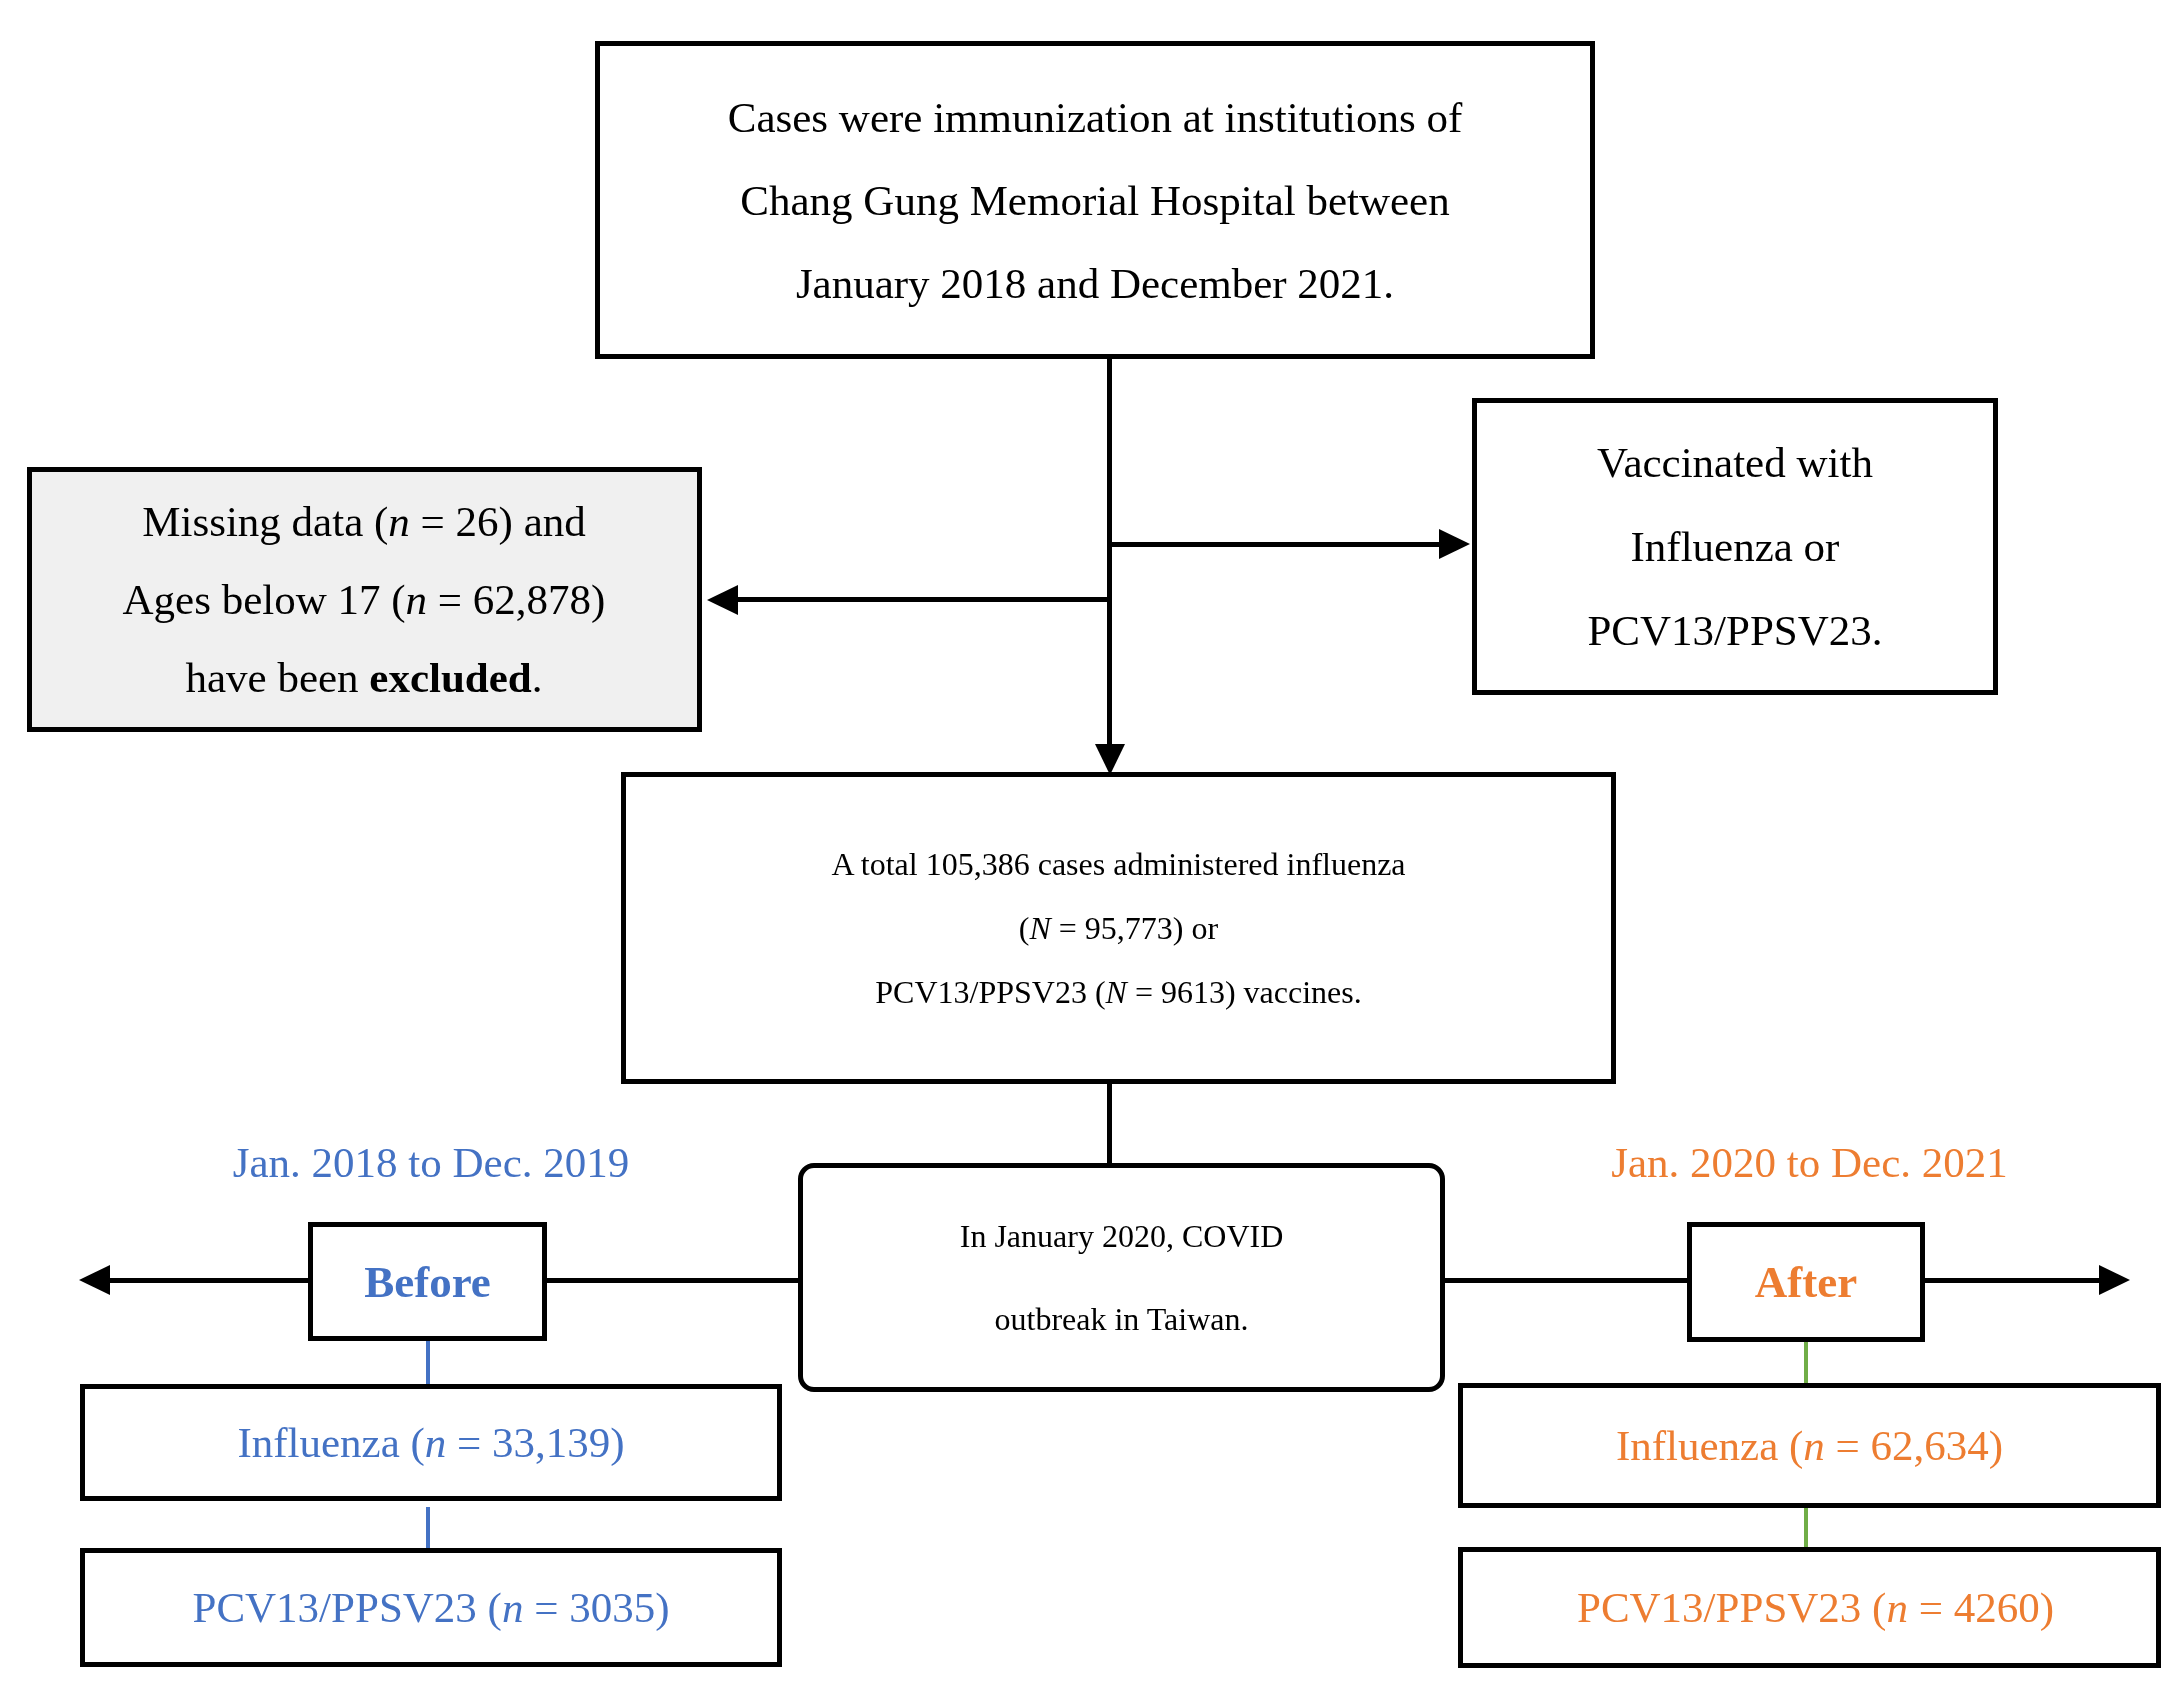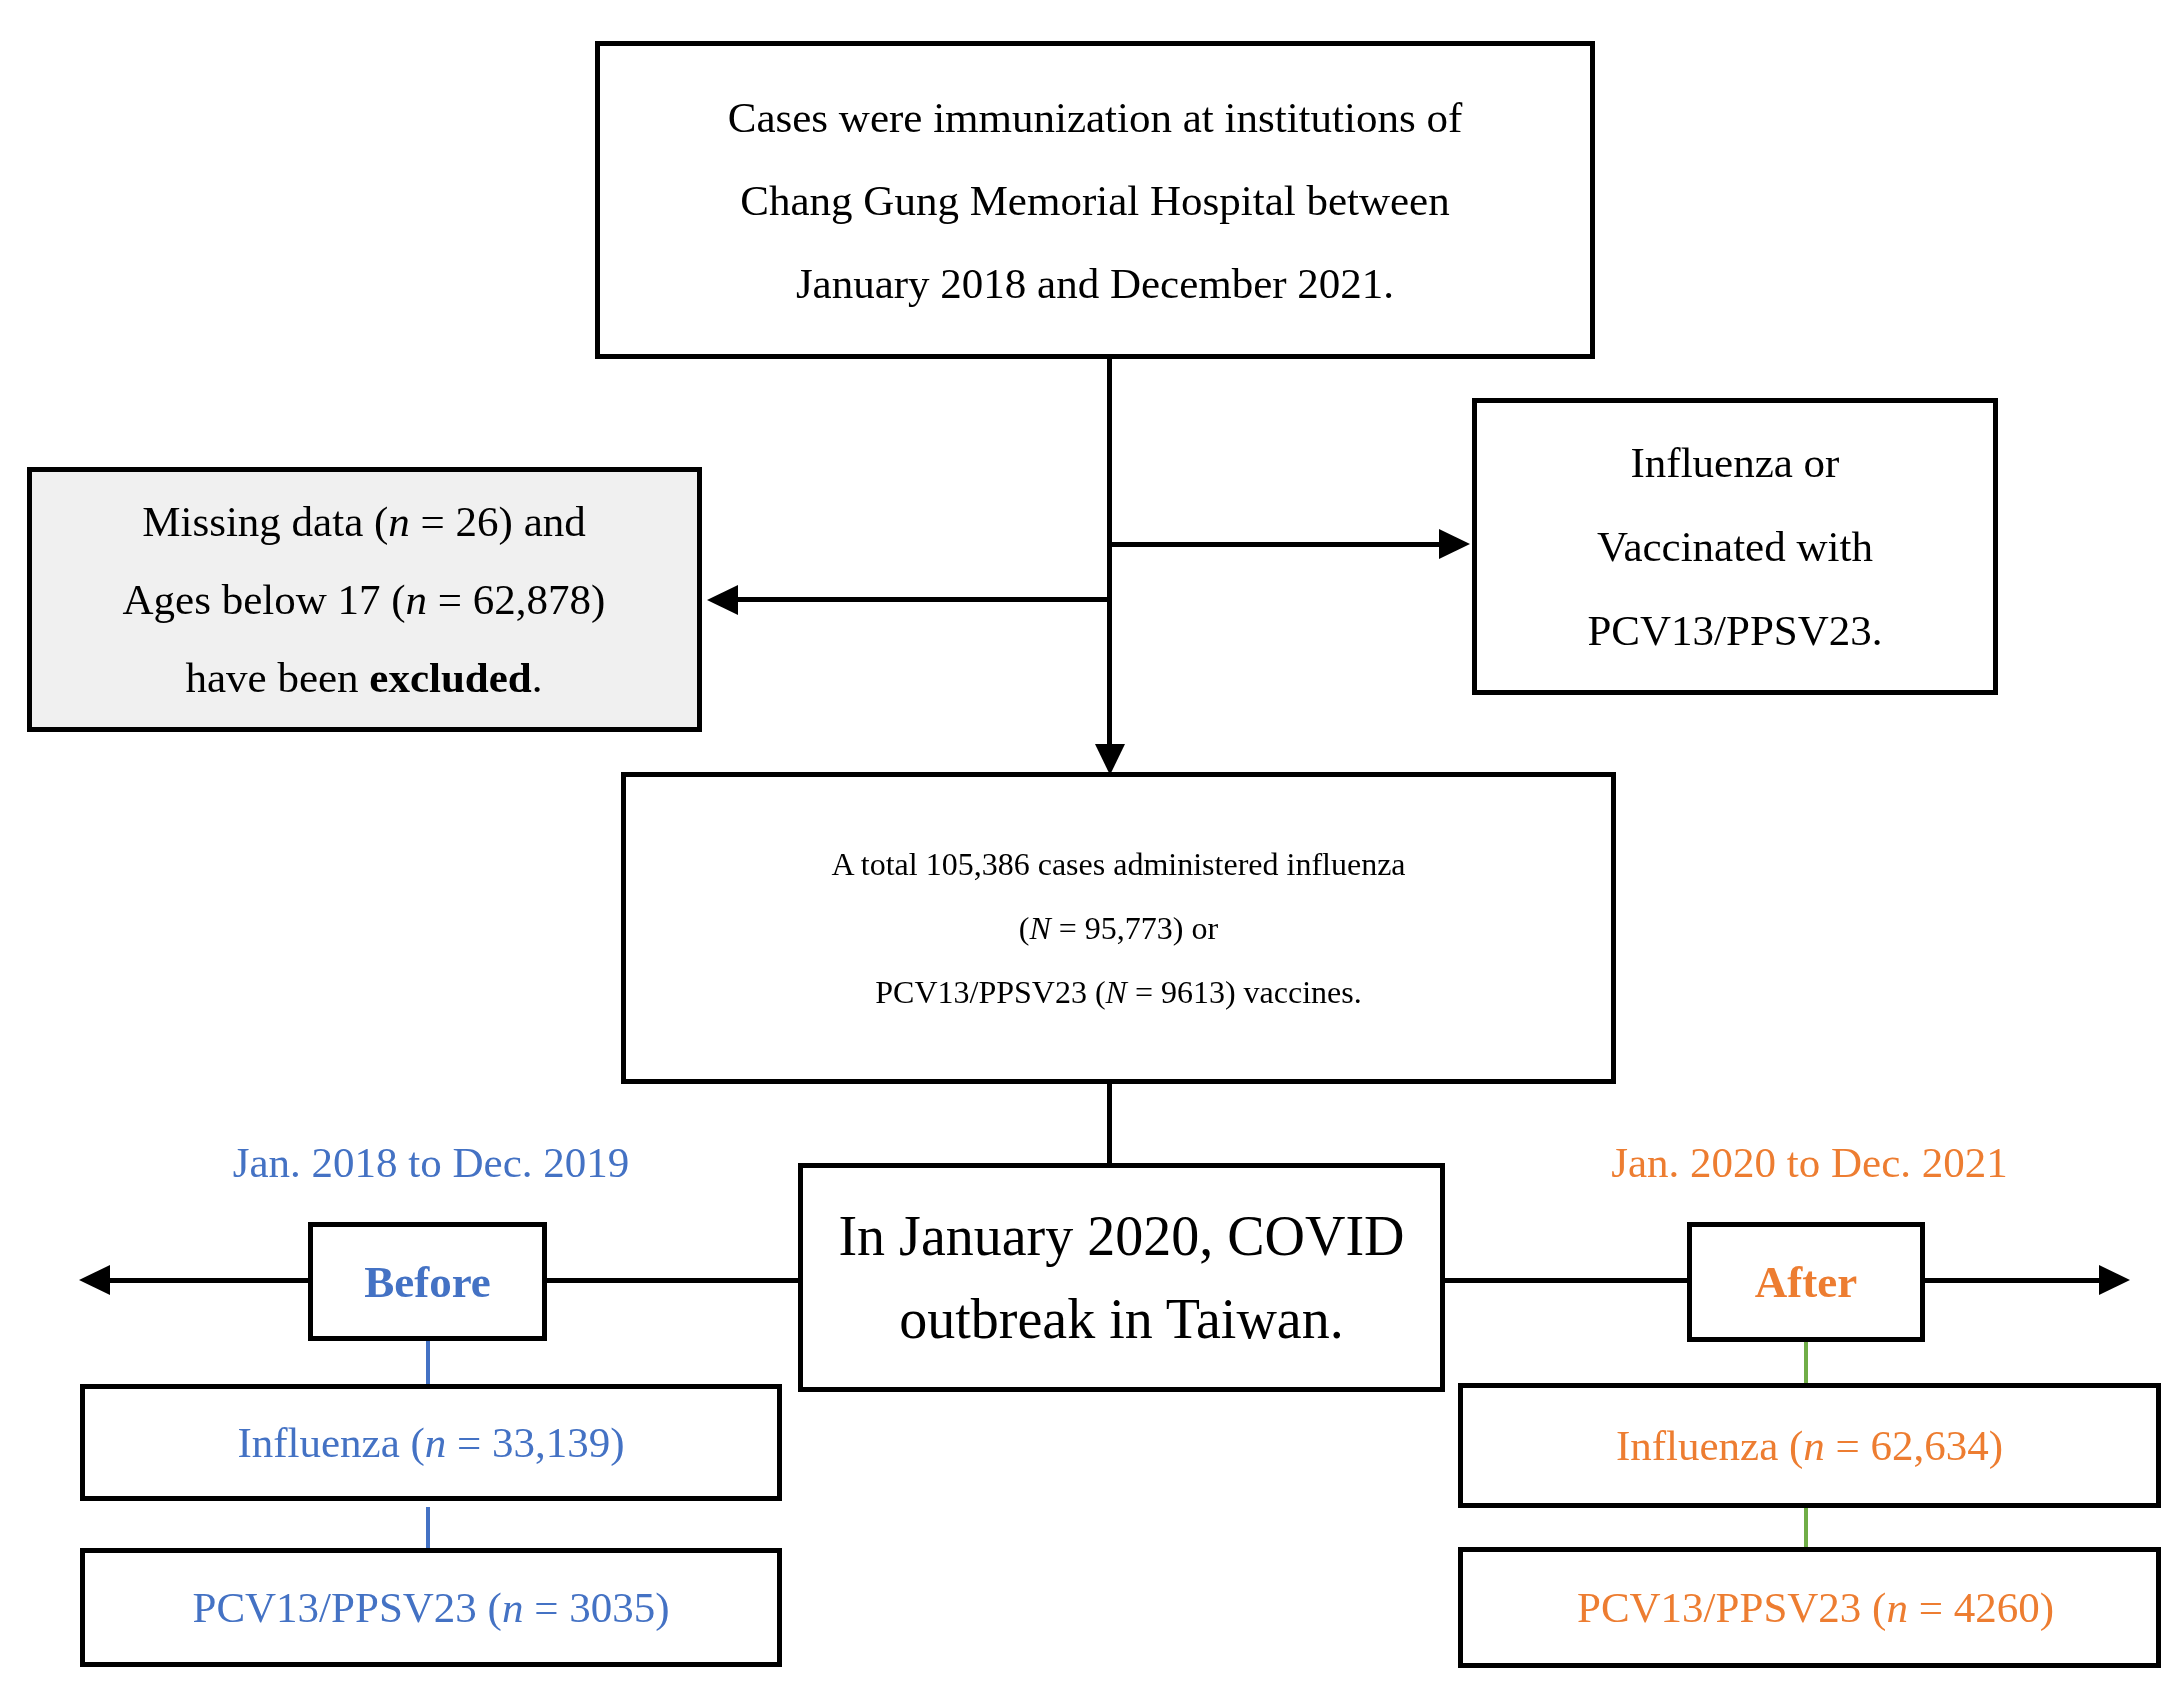--- a/index.html
+++ b/index.html
@@ -30,21 +30,21 @@
   }
   .box .tline { white-space: nowrap; }
   .it { font-style: italic; }
   .bold { font-weight: bold; }
 
   
   #source-box      { left: 595px; top: 41px;   width: 1000px; height: 318px; font-size: 43px; line-height: 83px; }
   #excluded-box    { left: 26.5px;   top: 467px;  width: 675px; height: 265px; font-size: 43px; line-height: 78px; background: #F0F0F0; }
   #vaccinated-box  { left: 1472px; top: 398px;  width: 526px;  height: 297px; font-size: 43px; line-height: 84px; }
   #total-box       { left: 621px; top: 772px; width: 995px; height: 312px; font-size: 32px; line-height: 64px; }
-  #covid-box       { left: 798px; top: 1163px; width: 647px; height: 229px; font-size: 56px; line-height: 83px; }
+  #covid-box       { left: 798px; top: 1163px; width: 647px; height: 229px; font-size: 32px; line-height: 83px; border-radius: 16px; }
   #before-box      { left: 308px;  top: 1222px; width: 239px;  height: 119px; font-size: 45px; font-weight: bold; color: #4472C4; }
   #after-box       { left: 1687px; top: 1222px; width: 238px;  height: 120px; font-size: 45px; font-weight: bold; color: #ED7D31; }
   #before-influenza-box { left: 80px;  top: 1384px; width: 702px; height: 117px; font-size: 43px; color: #4472C4; }
   #before-pcv-box       { left: 80px;  top: 1548px; width: 702px; height: 119px; font-size: 43px; color: #4472C4; }
   #after-influenza-box  { left: 1458px; top: 1383px; width: 703px; height: 125px; font-size: 43px; color: #ED7D31; }
   #after-pcv-box        { left: 1458px; top: 1547px; width: 703px; height: 121px; font-size: 43px; color: #ED7D31; padding-left: 12px; }
 
   
   .period-label {
     position: absolute;
@@ -133,22 +133,22 @@
     <div class="tline">January 2018 and December 2021.</div>
   </div>
 
   <div class="box" id="excluded-box">
     <div class="tline"><span>Missing data (</span><span class="it">n</span><span> = 26) and</span></div>
     <div class="tline"><span>Ages below 17 (</span><span class="it">n</span><span> = 62,878)</span></div>
     <div class="tline"><span>have been </span><span class="bold">excluded</span><span>.</span></div>
   </div>
 
   <div class="box" id="vaccinated-box">
+    <div class="tline">Vaccinated with</div>
     <div class="tline">Influenza or</div>
-    <div class="tline">Vaccinated with</div>
     <div class="tline">PCV13/PPSV23.</div>
   </div>
 
   <div class="box" id="total-box">
     <div class="tline">A total 105,386 cases administered influenza</div>
     <div class="tline"><span>(</span><span class="it">N</span><span> = 95,773) or</span></div>
     <div class="tline"><span>PCV13/PPSV23 (</span><span class="it">N</span><span> = 9613) vaccines.</span></div>
   </div>
 
   <div class="box" id="covid-box">

